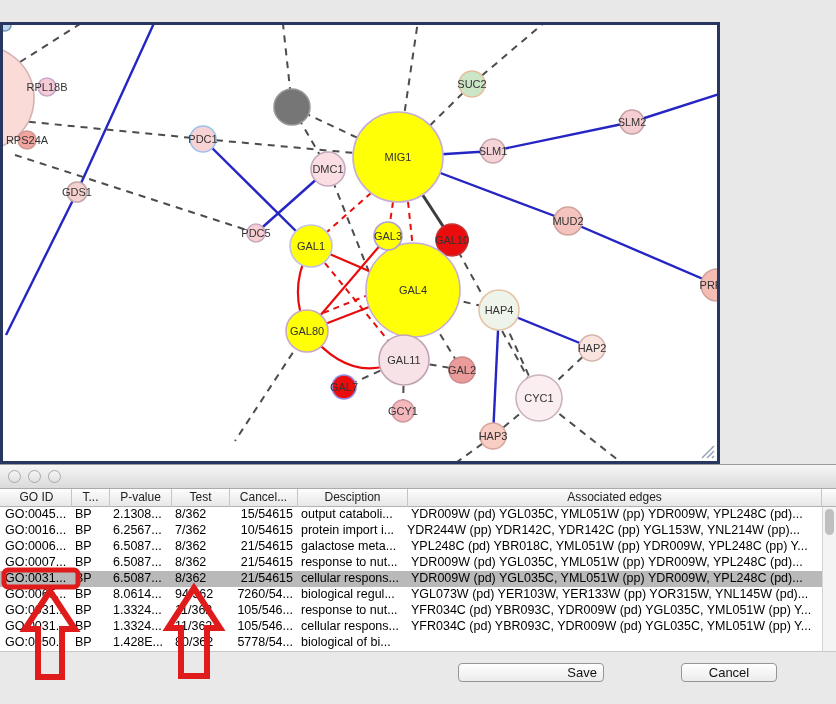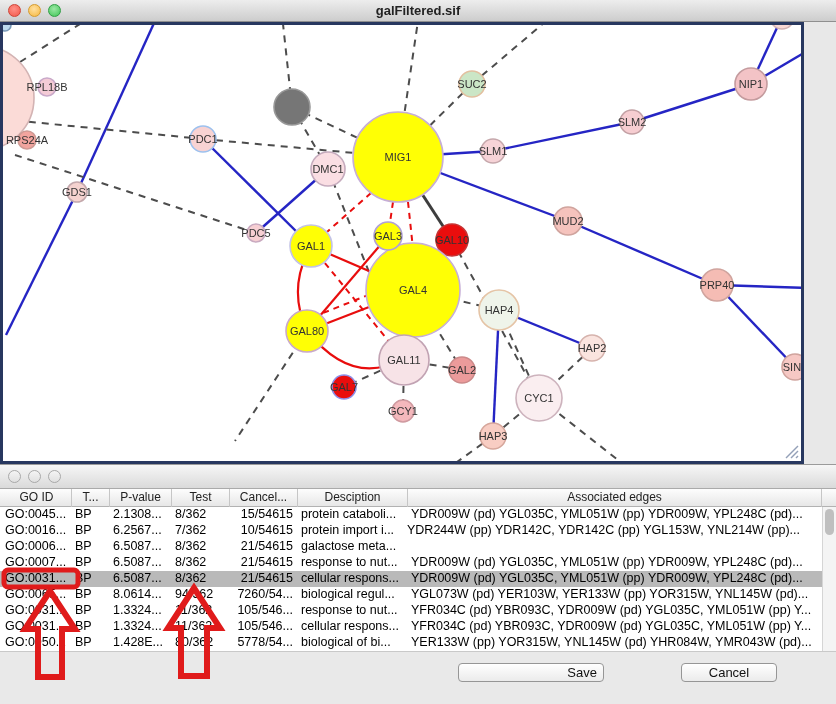--- a/index.html
+++ b/index.html
@@ -11,21 +11,21 @@
   .main-window{position:absolute;left:0;top:0;width:836px;height:464px;}
   .titlebar{position:absolute;left:0;top:0;width:836px;height:22px;
     background:linear-gradient(#ededed,#cdcdcd);
     border-bottom:1px solid #8f8f8f;z-index:5;}
   .tl{position:absolute;top:4px;width:13px;height:13px;border-radius:50%;}
   .tl.red{left:8px;background:radial-gradient(circle at 5px 4px,#ff9087,#f25648);border:1px solid #ce4437;}
   .tl.yellow{left:28px;background:radial-gradient(circle at 5px 4px,#ffe0a0,#f6b73e);border:1px solid #d59b2f;}
   .tl.green{left:48px;background:radial-gradient(circle at 5px 4px,#9ce8a5,#3fc455);border:1px solid #2f9f44;}
   .win-title{position:absolute;left:0;right:0;top:3px;text-align:center;
     font-size:13px;font-weight:600;color:#222;}
-  .canvas{position:absolute;left:0;top:22px;width:804px;height:442px;
+  .canvas{position:absolute;left:0;top:22px;width:720px;height:442px;
     background:#fff;border:3px solid #27375f;overflow:hidden;}
   .net-svg{position:absolute;left:0;top:0;}
 
   
   .noa-window{position:absolute;left:0;top:464px;width:836px;height:240px;
     background:#e9e9e9;border-top:1px solid #9a9a9a;}
   .titlebar2{position:absolute;left:0;top:0;width:836px;height:24px;
     background:linear-gradient(#f6f6f6,#dadada);border-bottom:1px solid #aaa;}
   .tl2{position:absolute;top:5px;width:13px;height:13px;border-radius:50%;
     background:linear-gradient(#f4f4f4,#e0e0e0);border:1px solid #a9a9a9;}
@@ -249,26 +249,20 @@
             <circle cx="493" cy="436" r="13" fill="#f8cdc3" stroke="#d6a79c" stroke-width="1.6"></circle>
             <text x="493" y="440" text-anchor="middle" font-size="11" fill="#333">HAP3</text>
           </g>
         </svg>
       <svg class="grip" width="18" height="18" style="position:absolute;right:1px;bottom:1px;">
         <line x1="4" y1="16" x2="16" y2="4"></line>
         <line x1="9" y1="16" x2="16" y2="9"></line>
         <line x1="14" y1="16" x2="16" y2="14"></line>
       </svg>
     </div>
-    <div class="titlebar">
-      <div class="tl red"></div>
-      <div class="tl yellow"></div>
-      <div class="tl green"></div>
-      <div class="win-title">galFiltered.sif</div>
-    </div>
   </div>
 
   <div class="noa-window">
     <div class="titlebar2">
       <div class="tl2" style="left:8px"></div>
       <div class="tl2" style="left:28px"></div>
       <div class="tl2" style="left:48px"></div>
       <div class="win-title2">NOA output for Single Mode</div>
     </div>
     <div class="thead" id="thead">
@@ -280,39 +274,40 @@
         <div class="th" style="left: 298px; width: 110px;">Desciption</div>
         <div class="th" style="left: 408px; width: 414px;">Associated edges</div>
       </div>
     <div class="tbody" id="tbody">
         <div class="tr" style="top: 0px;">
           <div class="td" style="left: 2px; width: 70px;">GO:0045...</div>
           <div class="td" style="left: 72px; width: 38px;">BP</div>
           <div class="td" style="left: 110px; width: 62px;">2.1308...</div>
           <div class="td" style="left: 172px; width: 58px;">8/362</div>
           <div class="td right" style="left: 230px; width: 68px;">15/54615</div>
-          <div class="td" style="left: 298px; width: 110px;">protein cataboli...</div>
+          <div class="td" style="left: 298px; width: 110px;">output cataboli...</div>
           <div class="td" style="left: 408px; width: 414px;">YDR009W (pd) YGL035C, YML051W (pp) YDR009W, YPL248C (pd)...</div>
         </div>
         <div class="tr" style="top: 16px;">
           <div class="td" style="left: 2px; width: 70px;">GO:0016...</div>
           <div class="td" style="left: 72px; width: 38px;">BP</div>
           <div class="td" style="left: 110px; width: 62px;">6.2567...</div>
           <div class="td" style="left: 172px; width: 58px;">7/362</div>
           <div class="td right" style="left: 230px; width: 68px;">10/54615</div>
           <div class="td" style="left: 298px; width: 110px;">protein import i...</div>
           <div class="td" style="left: 404px; width: 414px;">YDR244W (pp) YDR142C, YDR142C (pp) YGL153W, YNL214W (pp)...</div>
         </div>
         <div class="tr" style="top: 32px;">
           <div class="td" style="left: 2px; width: 70px;">GO:0006...</div>
           <div class="td" style="left: 72px; width: 38px;">BP</div>
           <div class="td" style="left: 110px; width: 62px;">6.5087...</div>
           <div class="td" style="left: 172px; width: 58px;">8/362</div>
           <div class="td right" style="left: 230px; width: 68px;">21/54615</div>
           <div class="td" style="left: 298px; width: 110px;">galactose meta...</div>
+          <div class="td" style="left: 408px; width: 414px;">YPL248C (pd) YBR018C, YML051W (pp) YDR009W, YPL248C (pp) Y...</div>
         </div>
         <div class="tr" style="top: 48px;">
           <div class="td" style="left: 2px; width: 70px;">GO:0007...</div>
           <div class="td" style="left: 72px; width: 38px;">BP</div>
           <div class="td" style="left: 110px; width: 62px;">6.5087...</div>
           <div class="td" style="left: 172px; width: 58px;">8/362</div>
           <div class="td right" style="left: 230px; width: 68px;">21/54615</div>
           <div class="td" style="left: 298px; width: 110px;">response to nut...</div>
           <div class="td" style="left: 408px; width: 414px;">YDR009W (pd) YGL035C, YML051W (pp) YDR009W, YPL248C (pd)...</div>
         </div>
@@ -352,21 +347,20 @@
           <div class="td" style="left: 298px; width: 110px;">cellular respons...</div>
           <div class="td" style="left: 408px; width: 414px;">YFR034C (pd) YBR093C, YDR009W (pd) YGL035C, YML051W (pp) Y...</div>
         </div>
         <div class="tr" style="top: 128px;">
           <div class="td" style="left: 2px; width: 70px;">GO:0050...</div>
           <div class="td" style="left: 72px; width: 38px;">BP</div>
           <div class="td" style="left: 110px; width: 62px;">1.428E...</div>
           <div class="td" style="left: 172px; width: 58px;">80/362</div>
           <div class="td right" style="left: 230px; width: 68px;">5778/54...</div>
           <div class="td" style="left: 298px; width: 110px;">biological of bi...</div>
-          <div class="td" style="left: 408px; width: 414px;">YER133W (pp) YOR315W, YNL145W (pd) YHR084W, YMR043W (pd)...</div>
         </div>
       </div>
     <div class="vscroll">
       <div class="vthumb"></div>
     </div>
     <div class="bottom-panel">
       <button class="btn save">Save</button>
       <button class="btn cancel">Cancel</button>
     </div>
   </div>

